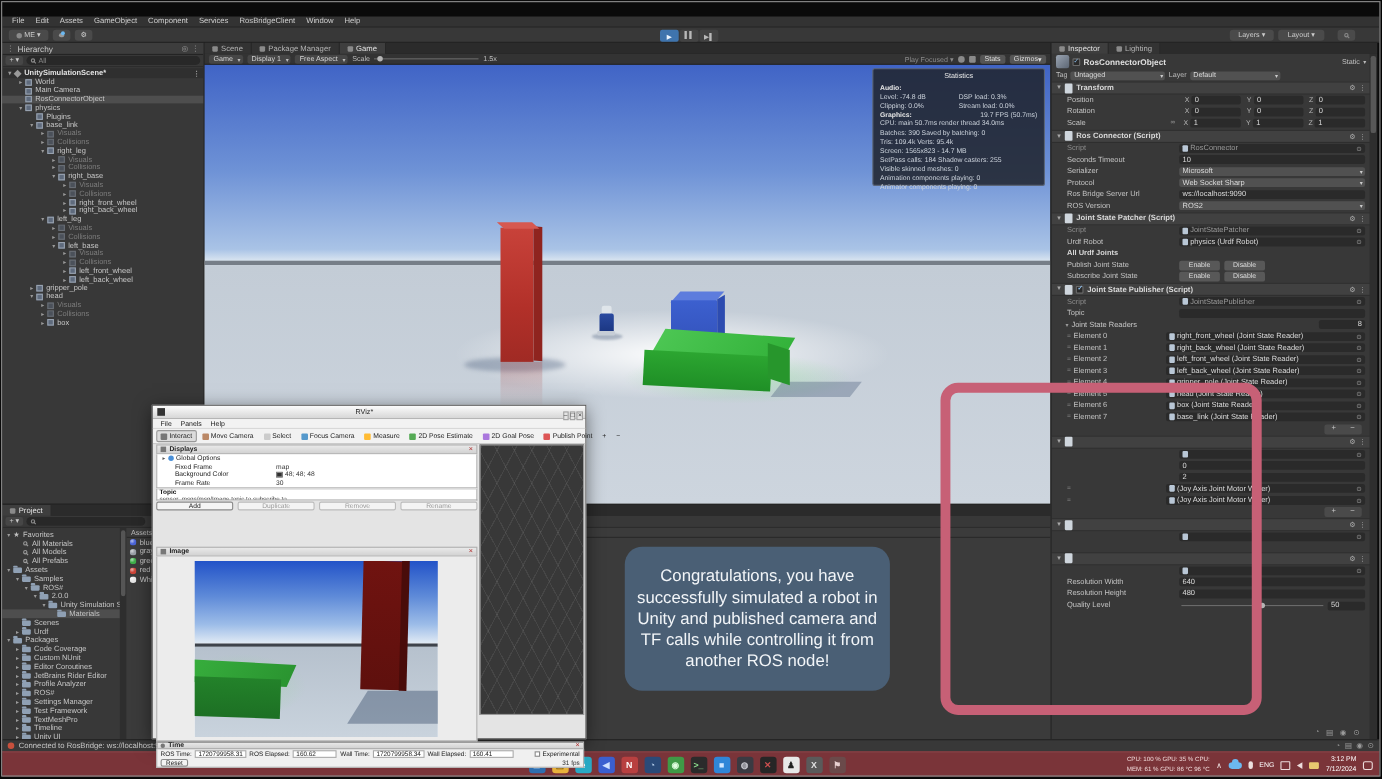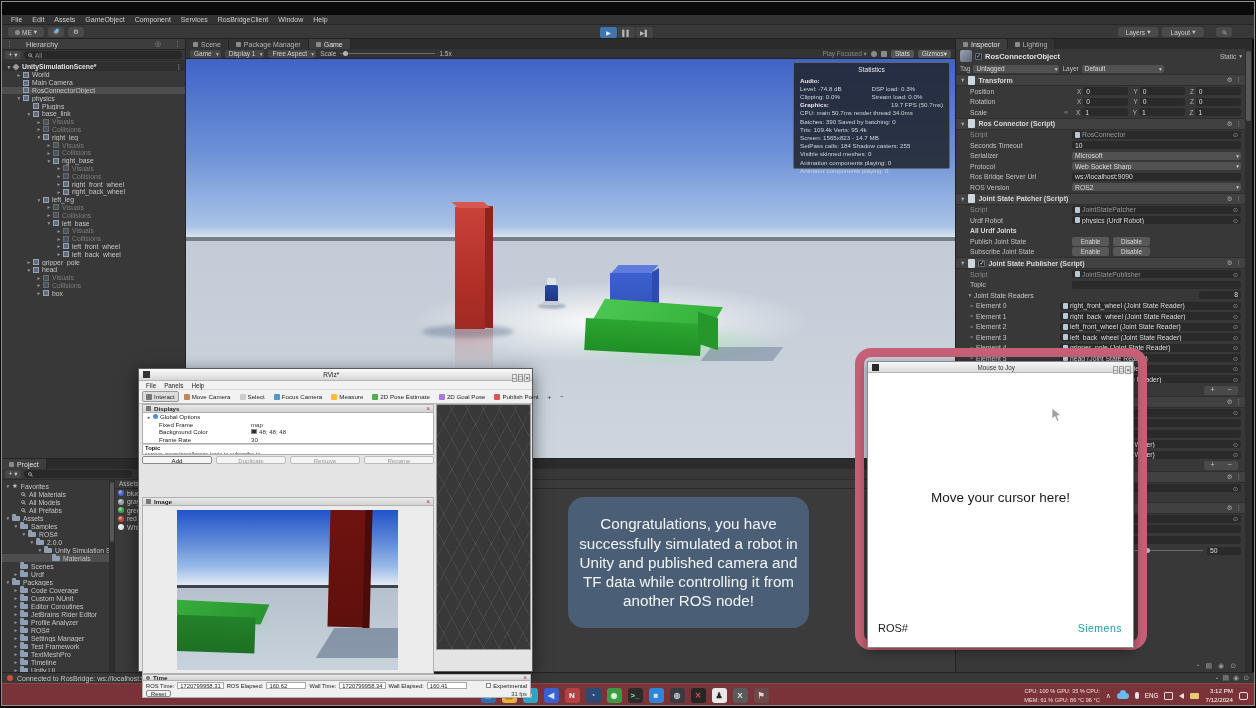--- a/index.html
+++ b/index.html
@@ -16,21 +16,21 @@
 #menubar{left:2px;top:15px;width:1252px;height:10px;background:#333;display:flex;align-items:center;padding-left:4px;border-bottom:1px solid #262626;}
 .mi{font-size:7px;color:#cfcfcf;padding:0 5px;}
 #topbar{left:2px;top:25px;width:1252px;height:14px;background:#383838;border-bottom:1px solid #222;}
 .tbtn{position:absolute;height:10px;top:2px;background:#4a4a4a;border-radius:3px;color:#ccc;font-size:6.5px;display:flex;align-items:center;justify-content:center;padding:0 4px;gap:2px;}
 #playbar{position:absolute;left:598px;top:2px;display:flex;gap:1px;}
 #playbar .pb{width:17px;height:11px;background:#434343;border-radius:2px;color:#b9b9b9;font-size:6px;display:flex;align-items:center;justify-content:center;}
 #playbar .pb.act{background:#3f74ad;color:#eaf4ff;}
 
 
 #hierarchy{left:2px;top:39px;width:184px;height:419px;background:#383838;border-right:1px solid #242424;overflow:hidden;}
-.phead{height:11px;background:#3d3d3d;border-bottom:1px solid #242424;display:flex;align-items:center;padding:0 4px;color:#c9c9c9;font-size:7.5px;gap:13px;}
+.phead{height:11px;background:#3d3d3d;border-bottom:1px solid #242424;display:flex;align-items:center;padding:0 4px;color:#c9c9c9;font-size:7.5px;gap:3px;}
 .phead .sp{flex:1;}
 .phead .hic{color:#9a9a9a;font-size:7px;}
 #hier-search{height:11px;display:flex;align-items:center;padding:0 3px;gap:3px;border-bottom:1px solid #2c2c2c;}
 .plusbtn{width:16px;height:8px;background:#464646;border-radius:2px;color:#ccc;font-size:6.5px;text-align:center;line-height:8px;}
 .sbox{flex:1;height:8px;background:#282828;border-radius:4px;display:flex;align-items:center;padding:0 4px;gap:3px;color:#8a8a8a;font-size:6.5px;}
 .mag{width:4px;height:4px;border:1px solid #8a8a8a;border-radius:50%;position:relative;flex:none;}
 .mag::after{content:"";position:absolute;width:3px;height:1px;background:#8a8a8a;transform:rotate(45deg);right:-2px;bottom:-1px;}
 #hier-tree{padding-top:1px;}
 .hrow{display:flex;align-items:center;height:7.8px;font-size:6.8px;color:#c6c6c6;white-space:nowrap;overflow:hidden;}
 .hrow.sel{background:#4e4e4e;}
@@ -1216,38 +1216,25 @@
           <div id="rv-time2">
             <span id="rv-reset">Reset</span>
             <span id="rv-fps">31 fps</span>
           </div>
         </div>
       </div>
     </div>
   </div>
 
   <div id="congrats" class="abs">
-    <div class="txt">Congratulations, you have successfully simulated a robot in Unity and published camera and TF data while controlling it from another ROS node!</div>
+    <div class="txt">Congratulations, you have successfully simulated a robot in Unity and published camera and TF calls while controlling it from another ROS node!</div>
   </div>
 
   <div id="ring" class="abs"></div>
 
-  <div id="mousejoy" class="abs">
-    <div id="mj-title">
-      <span class="wic"></span>
-      <span class="t">Mouse to Joy</span>
-      <span id="mj-controls"><span class="wbtn">–</span><span class="wbtn">□</span><span class="wbtn">×</span></span>
-    </div>
-    <div id="mj-msg">Move your cursor here!</div>
-    <svg id="mj-cursor" width="11" height="15" viewBox="0 0 11 15">
-      <path d="M1,0 L1,11 L4,8.6 L6,13.5 L8,12.6 L6,7.8 L10,7.6 Z" fill="#9aa0a6" stroke="#ffffff" stroke-width="0.8"></path>
-    </svg>
-    <span id="mj-ros">ROS#</span>
-    <span id="mj-siemens">Siemens</span>
-  </div>
 
   <div id="taskbar" class="abs">
     <div id="tb-icons">
         <div class="tslot">
           <div class="tic" style="background: rgb(47, 111, 176); color: rgb(207, 232, 255);">⊞</div>
         </div>
         <div class="tslot">
           <div class="tic" style="background: rgb(232, 178, 60); color: rgb(122, 90, 20);">▤</div>
         </div>
         <div class="tslot">

